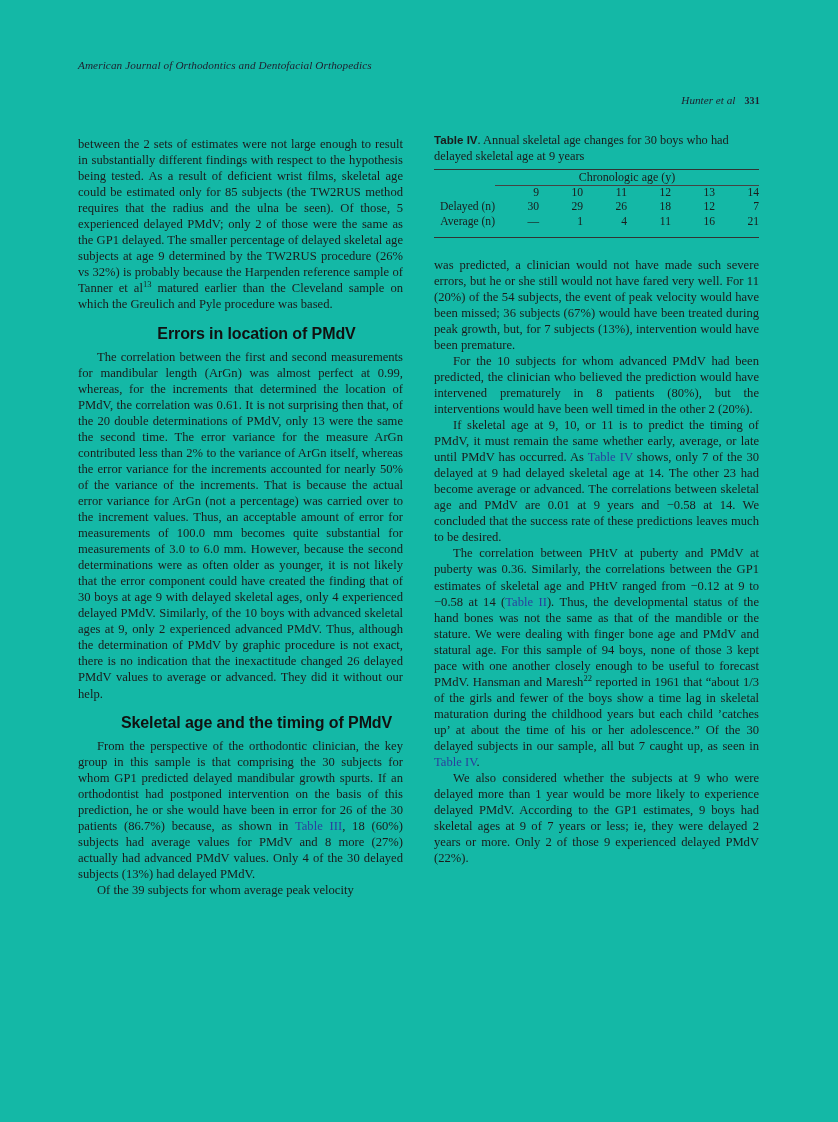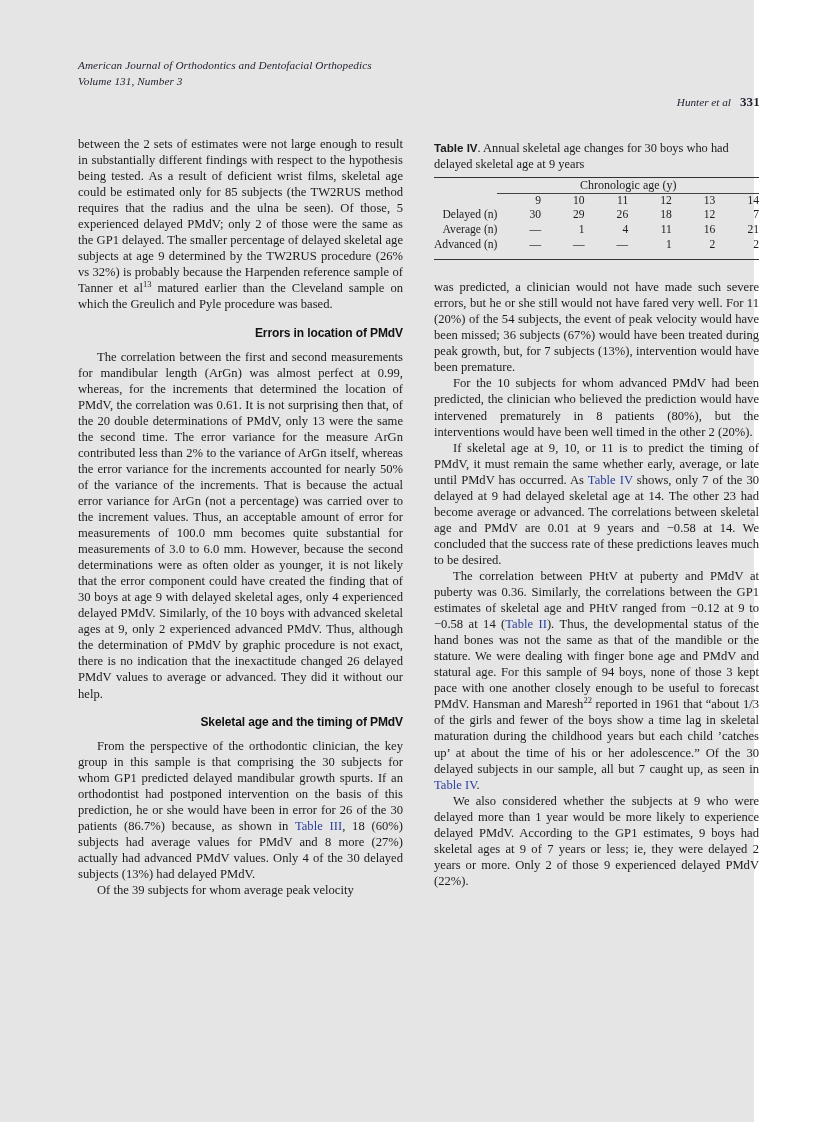--- a/index.html
+++ b/index.html
@@ -12,23 +12,23 @@
     height: 1122px;
     position: relative;
     font-family: "Liberation Serif", "DejaVu Serif", serif;
     color: #1b1b1b;
     overflow: hidden;
   }
 
   .page {
     position: absolute;
     left: 0; top: 0;
-    width: 754px;
+    width: 838px;
     height: 1122px;
-    background: #e5e5e5;
+    background: #14b8a6;
   }
 
   
   .runhead {
     position: absolute;
     left: 78px;
     top: 58px;
     width: 682px;
     display: flex;
     justify-content: space-between;
@@ -47,21 +47,21 @@
     display: flex;
     align-items: baseline;
     gap: 9px;
     font-size: 11.2px;
     color: #1f1f2e;
     margin-top: 36px;
   }
   .runhead-right .authors { font-style: italic; }
   .runhead-right .pageno {
     font-weight: bold;
-    font-size: 13px;
+    font-size: 10px;
     font-style: normal;
     letter-spacing: 0.2px;
   }
 
   
   .col {
     position: absolute;
     width: 325px;
     font-size: 12.6px;
     line-height: 16.05px;
@@ -73,44 +73,44 @@
   .col-right { left: 434px; top: 124px; }
 
   p {
     margin: 0;
     text-indent: 19px;
   }
   p.noindent { text-indent: 0; }
 
   h2.section {
     font-family: "Liberation Sans", "DejaVu Sans", sans-serif;
-    font-size: 12px;
+    font-size: 16px;
     font-weight: bold;
     line-height: 15px;
     margin: 13px 0 8px 0;
     text-indent: 0;
-    text-align: right;
+    text-align: center;
     letter-spacing: -0.1px;
     color: #111;
     padding-left: 32px;
   }
 
   a.xref, .xref {
     color: #2b3f9e;
     text-decoration: none;
   }
   sup {
     font-size: 0.68em;
     vertical-align: super;
     line-height: 0;
   }
 
   
   .table-block {
-    margin: 16px 0 19px 0;
+    margin: 8px 0 19px 0;
     text-indent: 0;
   }
   .table-caption {
     font-size: 12.4px;
     line-height: 15.6px;
     text-align: left;
     margin-bottom: 5px;
     text-indent: 0;
   }
   .table-caption .tlabel {
@@ -170,21 +170,20 @@
   .spacer-row td { height: 7px; padding: 0; font-size: 0; }
 </style>
 </head>
 <body>
 
 <div class="page">
 
   <div class="runhead">
     <div class="runhead-left">
       <div>American Journal of Orthodontics and Dentofacial Orthopedics</div>
-      <div class="vol">Volume 131, Number 3</div>
     </div>
     <div class="runhead-right">
       <span class="authors">Hunter et al</span>
       <span class="pageno">331</span>
     </div>
   </div>
 
   <div class="col col-left">
 
     <p class="noindent"><span>between the 2 sets of estimates were not large enough to result in substantially different findings with respect to the hypothesis being tested. As a result of deficient wrist films, skeletal age could be estimated only for 85 subjects (the TW2RUS method requires that the radius and the ulna be seen). Of those, 5 experienced delayed PMdV; only 2 of those were the same as the GP1 delayed. The smaller percentage of delayed skeletal age subjects at age 9 determined by the TW2RUS procedure (26% vs 32%) is probably because the Harpenden reference sample of Tanner et al</span><sup>13</sup><span> matured earlier than the Cleveland sample on which the Greulich and Pyle procedure was based.</span></p>
@@ -246,29 +245,20 @@
           <tr class="body-row">
             <td class="rowlabel">Average (n)</td>
             <td class="cell-num">—</td>
             <td class="cell-num">1</td>
             <td class="cell-num">4</td>
             <td class="cell-num">11</td>
             <td class="cell-num">16</td>
             <td class="cell-num">21</td>
           </tr>
 
-          <tr class="body-row">
-            <td class="rowlabel">Advanced (n)</td>
-            <td class="cell-num">—</td>
-            <td class="cell-num">—</td>
-            <td class="cell-num">—</td>
-            <td class="cell-num">1</td>
-            <td class="cell-num">2</td>
-            <td class="cell-num">2</td>
-          </tr>
 
           <tr class="spacer-row">
             <td colspan="7"></td>
           </tr>
 
           <tr class="rule-bot">
             <td colspan="7"></td>
           </tr>
         </tbody>
       </table>

